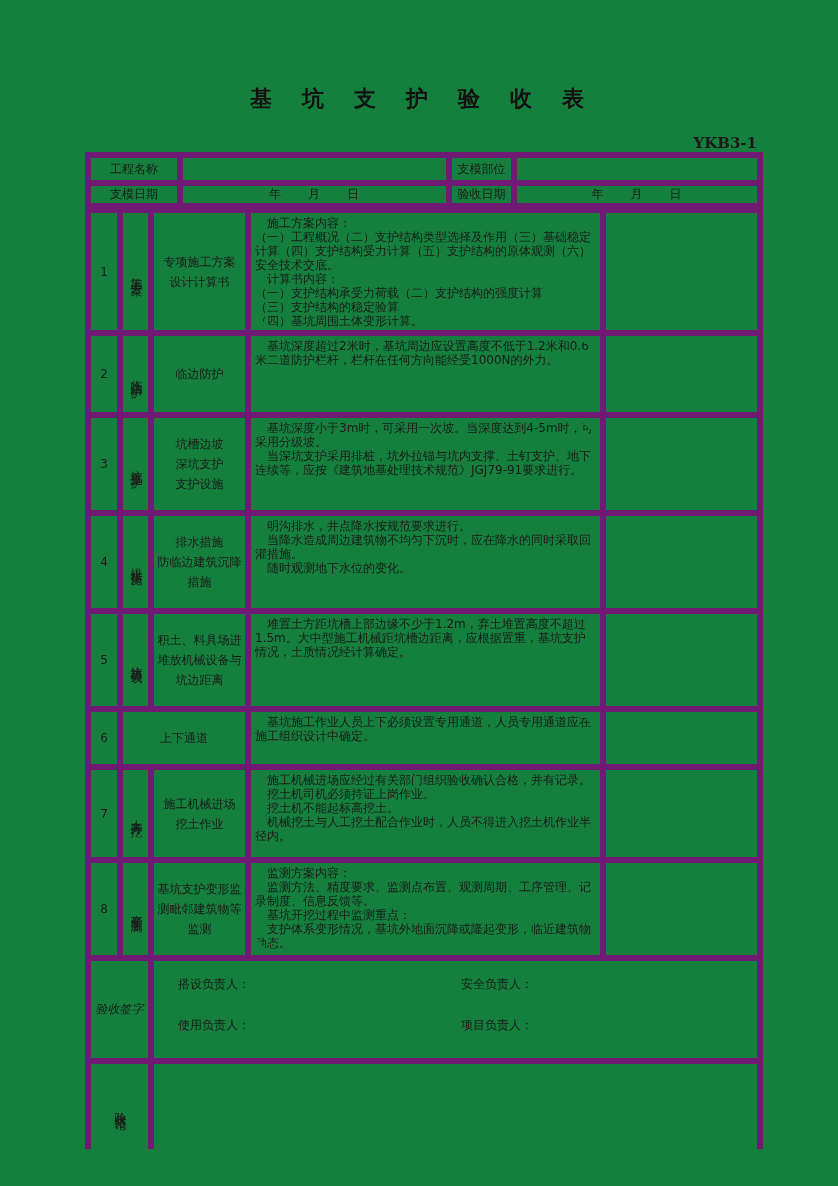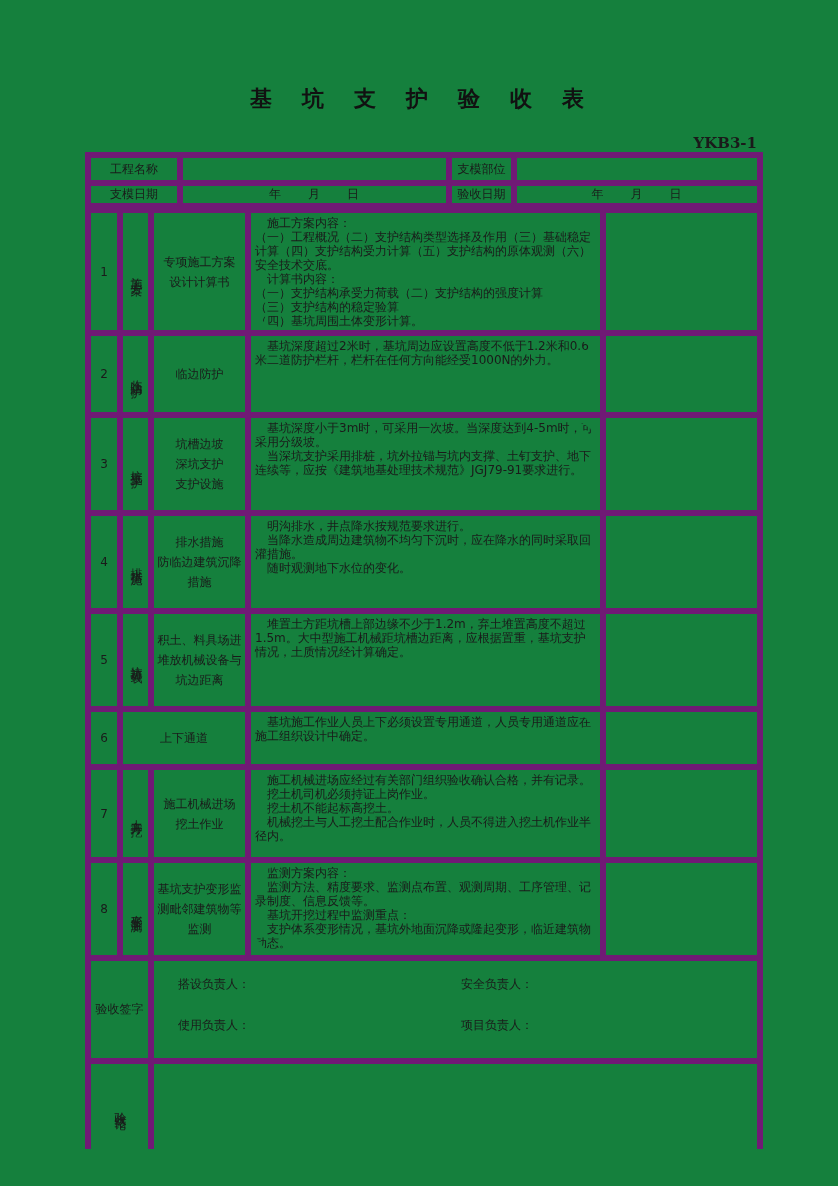--- a/index.html
+++ b/index.html
@@ -49,21 +49,21 @@
     text-align:left; vertical-align:top;
     white-space:pre-wrap; line-height:14px;
     padding:3px 4px 2px 4px;
     border-radius:31px;
   }
   td.res { }
   .vert {
     writing-mode:vertical-rl; text-orientation:upright;
     letter-spacing:2px; line-height:1.15; display:inline-block;
   }
-  td.sig-label { text-align:center; vertical-align:middle; }
+  td.sig-label { text-align:center; vertical-align:middle;font-style:italic; }
   td.sig-area { vertical-align:top; padding:15px 0 0 24px; }
   .sig-row { display:flex; margin-bottom:24px; }
   .sig-row .f1 { width:283px; }
   tr.no-bottom td { border-bottom:none; }
 </style>
 </head>
 <body>
 
 <div class="sheet">
 

